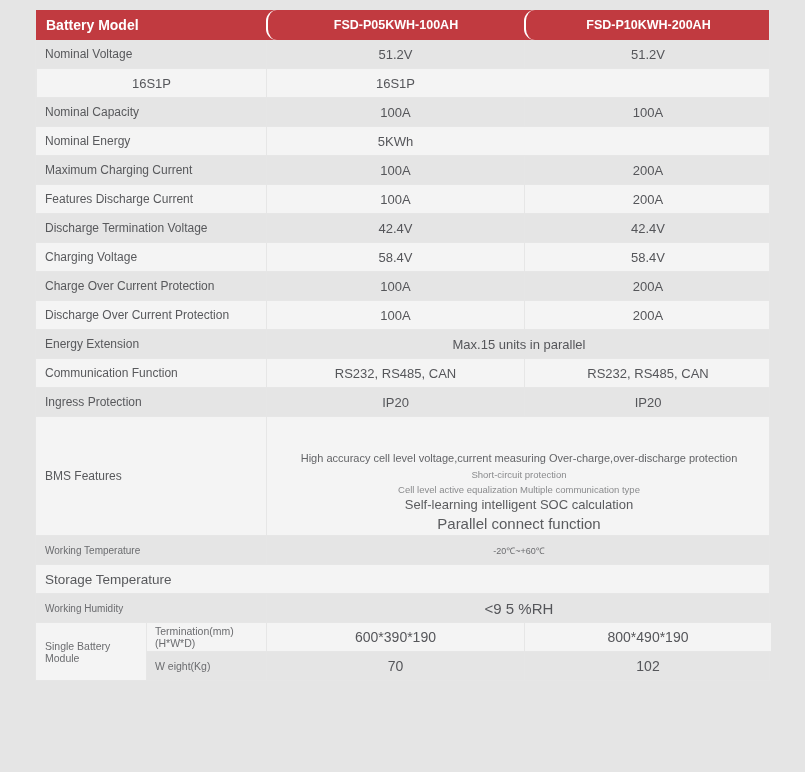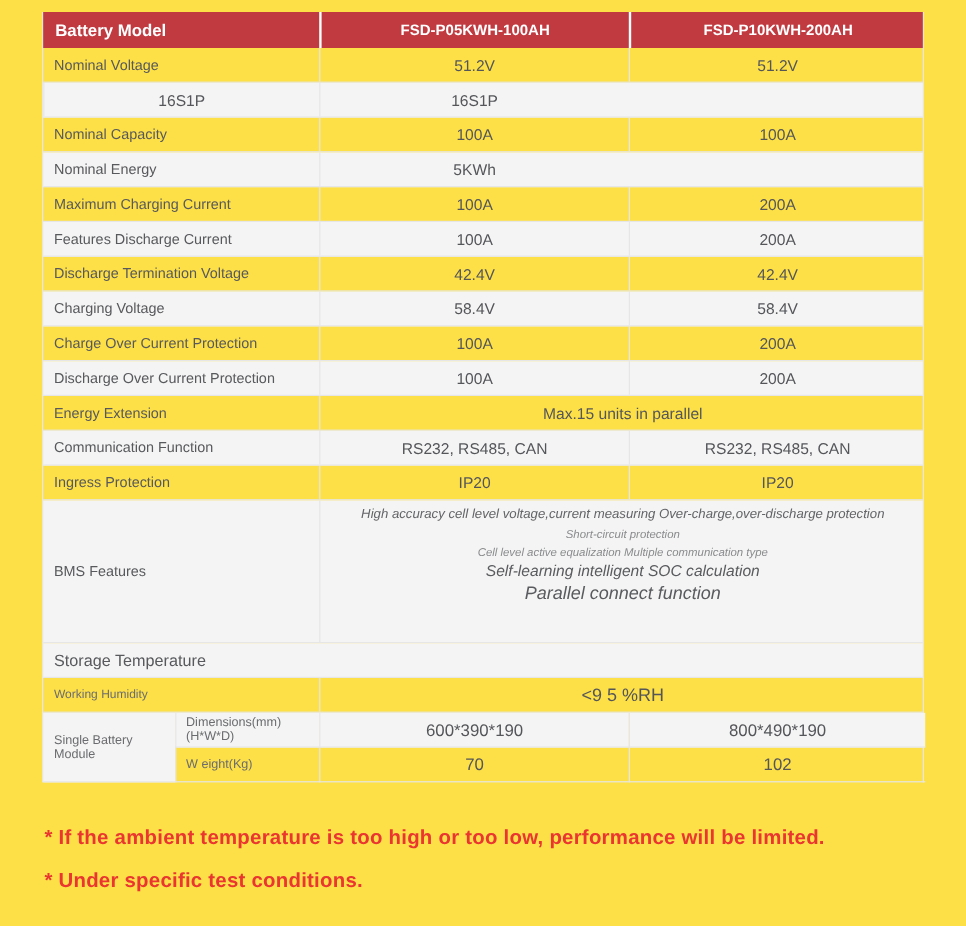--- a/index.html
+++ b/index.html
@@ -1,19 +1,19 @@
 <!DOCTYPE html>
 <html><head>
 <meta charset="utf-8">
 <style>
   html,body{margin:0;padding:0;background:#ffffff;}
   .page{
     position:relative;
     width:805px;height:772px;
-    background:#fde047;
+    background:#e5e5e5;
     font-family:"Liberation Sans", sans-serif;
     overflow:hidden;
   }
   
   .clipped-title-wrap{
     position:absolute;top:0;left:300px;width:240px;height:5px;
     overflow:hidden;text-align:center;
   }
   .clipped-title{
     font-size:24px;font-weight:bold;color:#c0575b;
@@ -28,21 +28,21 @@
   }
   .thead{
     display:grid;grid-template-columns:230px 258px 247px;
     height:30px;background:#c13a40;
   }
   .thead .hcell{
     display:flex;align-items:center;justify-content:center;
     color:#ffffff;font-weight:bold;font-size:12.5px;
   }
   .thead .hcell.first{justify-content:flex-start;padding-left:10px;font-size:14px;}
-  .thead .hcell.div{border-left:2px solid #ffffff;}
+  .thead .hcell.div{border-left:2px solid #ffffff;border-radius:11px;}
   .trow{
     display:grid;grid-template-columns:230px 258px 247px;
     height:29px;box-sizing:border-box;border-bottom:1px solid #e6e6e6;
   }
   .trow.spanrow{grid-template-columns:230px 505px;}
   .trow.alt{background:#f4f4f4;}
   .lcell{
     display:flex;align-items:center;padding-left:9px;
     font-size:12px;color:#58595c;
   }
@@ -51,22 +51,22 @@
   .vcell{
     display:flex;align-items:center;justify-content:center;
     font-size:13px;color:#55565a;border-left:1px solid #e6e6e6;
   }
   .vcell.tiny{font-size:9px;color:#6b6c6f;}
   .vcell.big{font-size:15px;}
   
   .trow.bms{height:119px;align-items:stretch;}
   .bms-lines{
     border-left:1px solid #e6e6e6;
-    display:flex;flex-direction:column;justify-content:flex-start;
-    text-align:center;padding-top:2px;font-style:italic;
+    display:flex;flex-direction:column;justify-content:flex-end;
+    text-align:center;padding-top:2px;
   }
   .bms-l{color:#5a5b5e;}
   .bms-l.s1{font-size:11px;line-height:20px;color:#636467;}
   .bms-l.s2{font-size:9.5px;line-height:14px;color:#8a8b8d;}
   .bms-l.s3{font-size:13px;line-height:16px;}
   .bms-l.s4{font-size:9.5px;line-height:15px;color:#8a8b8d;}
   .bms-l.s5{font-size:15px;line-height:22px;}
   
   .bottom{
     display:grid;grid-template-columns:110px 120px 258px 247px;
@@ -173,37 +173,37 @@
         <div class="trow alt spanrow bms">
           <div class="lcell">BMS Features</div>
           <div class="bms-lines">
             <div class="bms-l s1">High accuracy cell level voltage,current measuring Over-charge,over-discharge protection</div>
             <div class="bms-l s2">Short-circuit protection</div>
             <div class="bms-l s4">Cell level active equalization Multiple communication type</div>
             <div class="bms-l s3">Self-learning intelligent SOC calculation</div>
             <div class="bms-l s5">Parallel connect function</div>
           </div>
         </div>
+        <div class="trow spanrow">
+          <div class="lcell sm">Working Temperature</div>
+          <div class="vcell tiny">-20℃~+60℃</div>
+        </div>
         <div class="trow alt spanrow">
           <div class="lcell lg">Storage Temperature</div>
         </div>
         <div class="trow spanrow">
           <div class="lcell sm">Working Humidity</div>
           <div class="vcell big">&lt;9 5 %RH</div>
         </div>
       </div>
     <div class="bottom" id="tbottom">
         <div class="gcell">Single Battery Module</div>
-        <div class="bcell blabel brow-alt">Dimensions(mm)(H*W*D)</div>
+        <div class="bcell blabel brow-alt">Termination(mm)(H*W*D)</div>
         <div class="bcell bval brow-alt">600*390*190</div>
         <div class="bcell bval brow-alt">800*490*190</div>
         <div class="bcell blabel">W eight(Kg)</div>
         <div class="bcell bval">70</div>
         <div class="bcell bval">102</div>
       </div>
   </div>
 
-  <div class="notes">
-    <div class="note">* If the ambient temperature is too high or too low, performance will be limited.</div>
-    <div class="note">* Under specific test conditions.</div>
-  </div>
 
 </div>
 
 </body></html>

